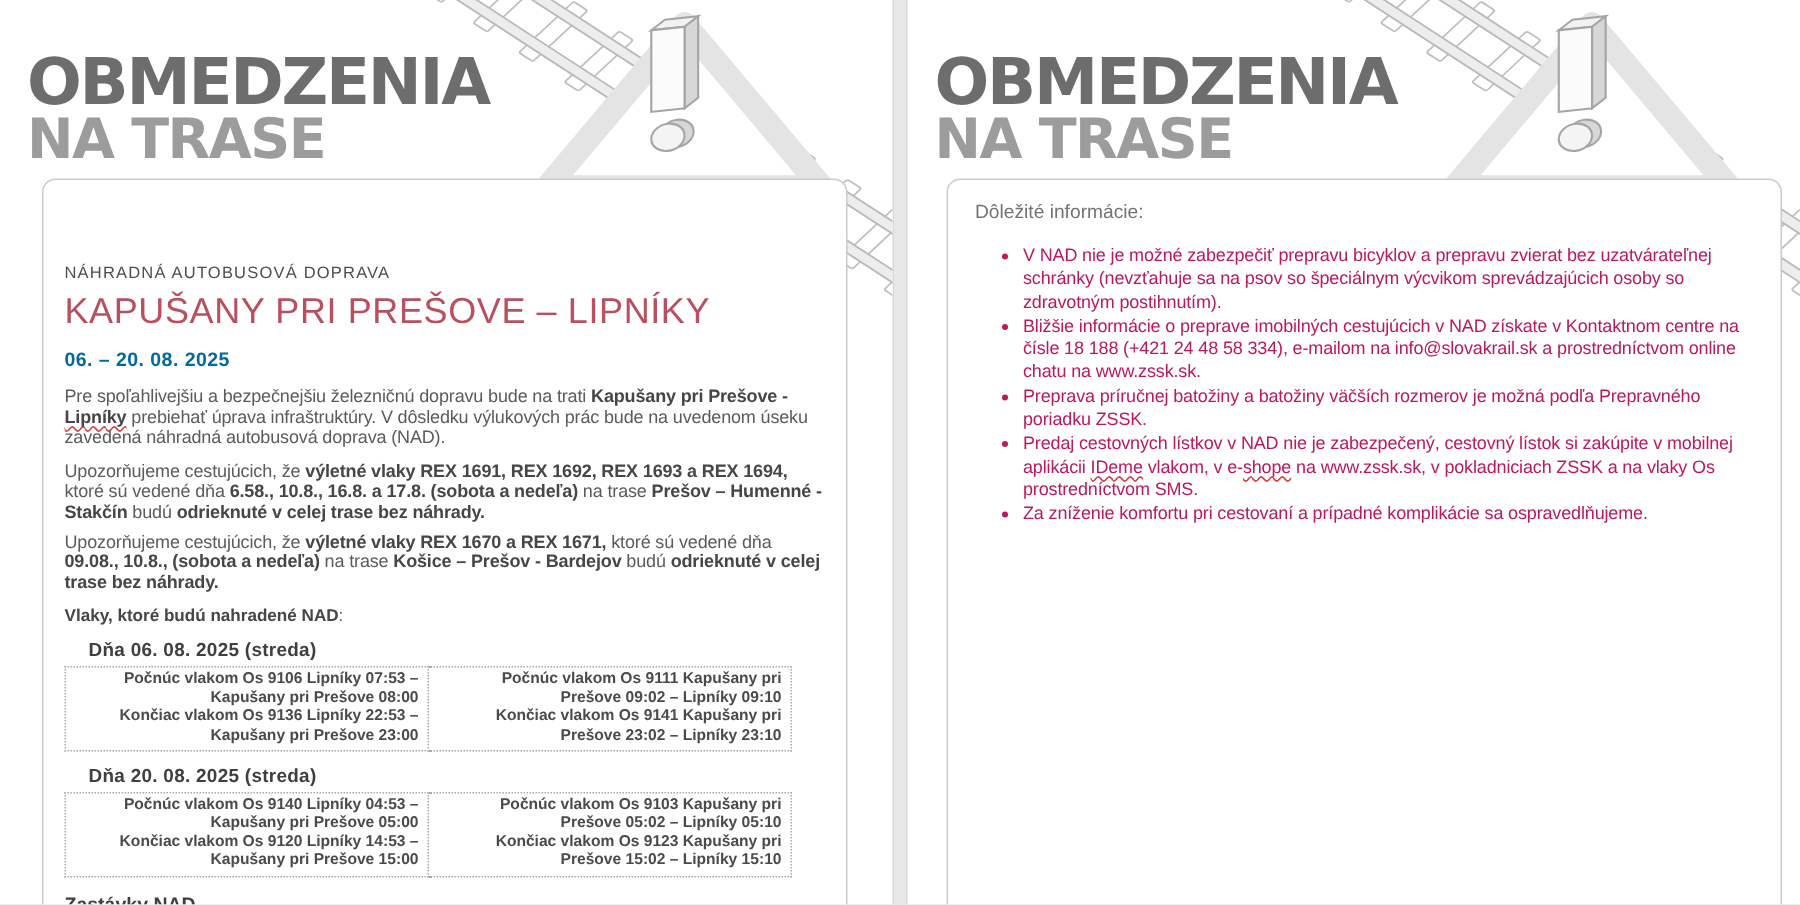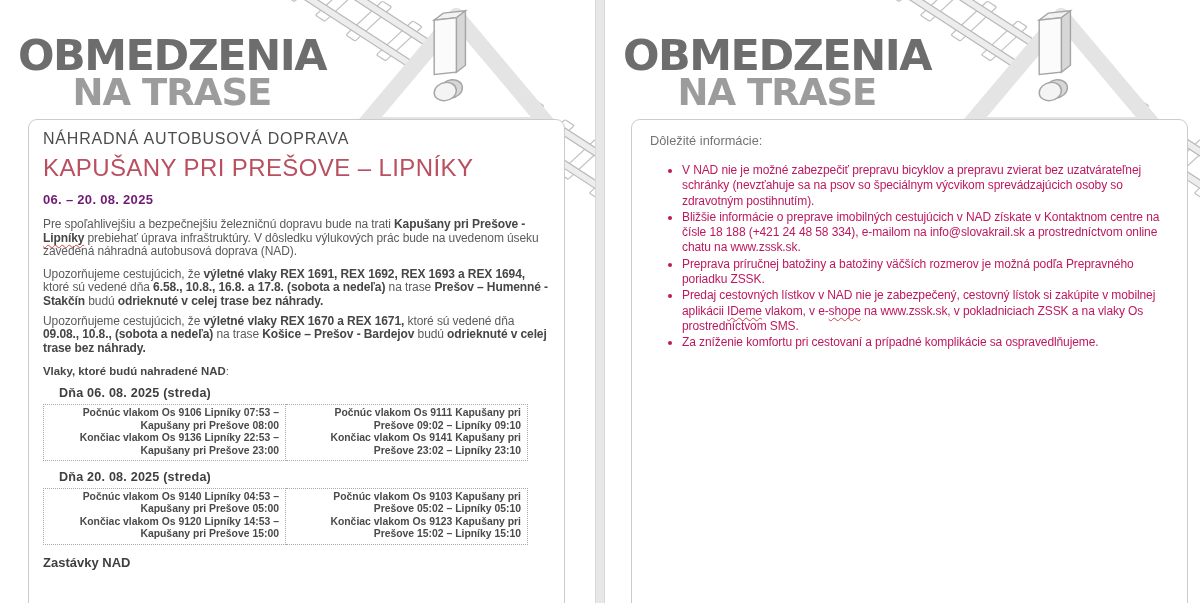--- a/index.html
+++ b/index.html
@@ -9,31 +9,31 @@
     -webkit-font-smoothing:antialiased;
   }
   .screen{position:relative;width:1200px;height:603px;overflow:hidden;}
   .page{position:absolute;top:0;width:595px;height:603px;background:#fff;overflow:hidden;}
   .page-left{left:0;border-right:1px solid #d8d8d8;}
   .page-right{left:604px;border-left:1px solid #d8d8d8;}
 
   .art{position:absolute;top:0;right:-6px;width:384px;height:262px;pointer-events:none;}
 
   .big-title{position:absolute;top:14px;left:18px;z-index:1;
-    font-family:"DejaVu Sans",sans-serif;font-weight:800;line-height:.94;letter-spacing:-1.5px;text-align:center;}
+    font-family:"DejaVu Sans",sans-serif;font-weight:800;line-height:.94;letter-spacing:-1.5px;}
   .big-title .t1{display:block;font-size:43px;color:#6d6d6d;}
   .big-title .t2{display:block;font-size:37px;color:#9c9c9c;letter-spacing:-1px;}
 
   .content-box{position:absolute;background:#fff;border:1px solid #cbcbcb;border-radius:9px;z-index:2;box-sizing:border-box;}
   .left-box{left:28px;top:119px;width:537px;height:540px;padding:10px 14px 12px;}
   .right-box{left:26px;top:119px;width:557px;height:600px;padding:13px 18px;}
 
-  .eyebrow{font-size:16px;letter-spacing:.8px;color:#4d4d4d;margin-bottom:6px;}
+  .eyebrow{font-size:11px;letter-spacing:.8px;color:#4d4d4d;margin-bottom:6px;margin-top:46px;}
   .route-title{margin:2px 0 10px;font-size:24px;font-weight:400;letter-spacing:.4px;color:#b94f5f;}
-  .date-range{font-size:13px;font-weight:700;color:#701a75;letter-spacing:.3px;margin-bottom:11px;}
+  .date-range{font-size:13px;font-weight:700;color:#0369a1;letter-spacing:.3px;margin-bottom:11px;}
 
   .para{font-size:12px;line-height:13.6px;color:#5b5b5b;letter-spacing:-.1px;margin:0 0 9px;}
   .para.tight{margin-bottom:6px;}
   .bold-line{font-weight:700;color:#464646;}
   .sb{font-weight:700;color:#464646;}
   .sw{text-decoration-line:underline;text-decoration-style:wavy;text-decoration-color:#d34040;
       text-decoration-thickness:1px;text-underline-offset:2px;text-decoration-skip-ink:none;}
   .repl-heading{font-size:11.4px;color:#5b5b5b;margin:10px 0 2px;}
 
   .section-heading{font-size:12.6px;font-weight:700;color:#3f3f3f;letter-spacing:.2px;margin:9px 16px 4px;}

